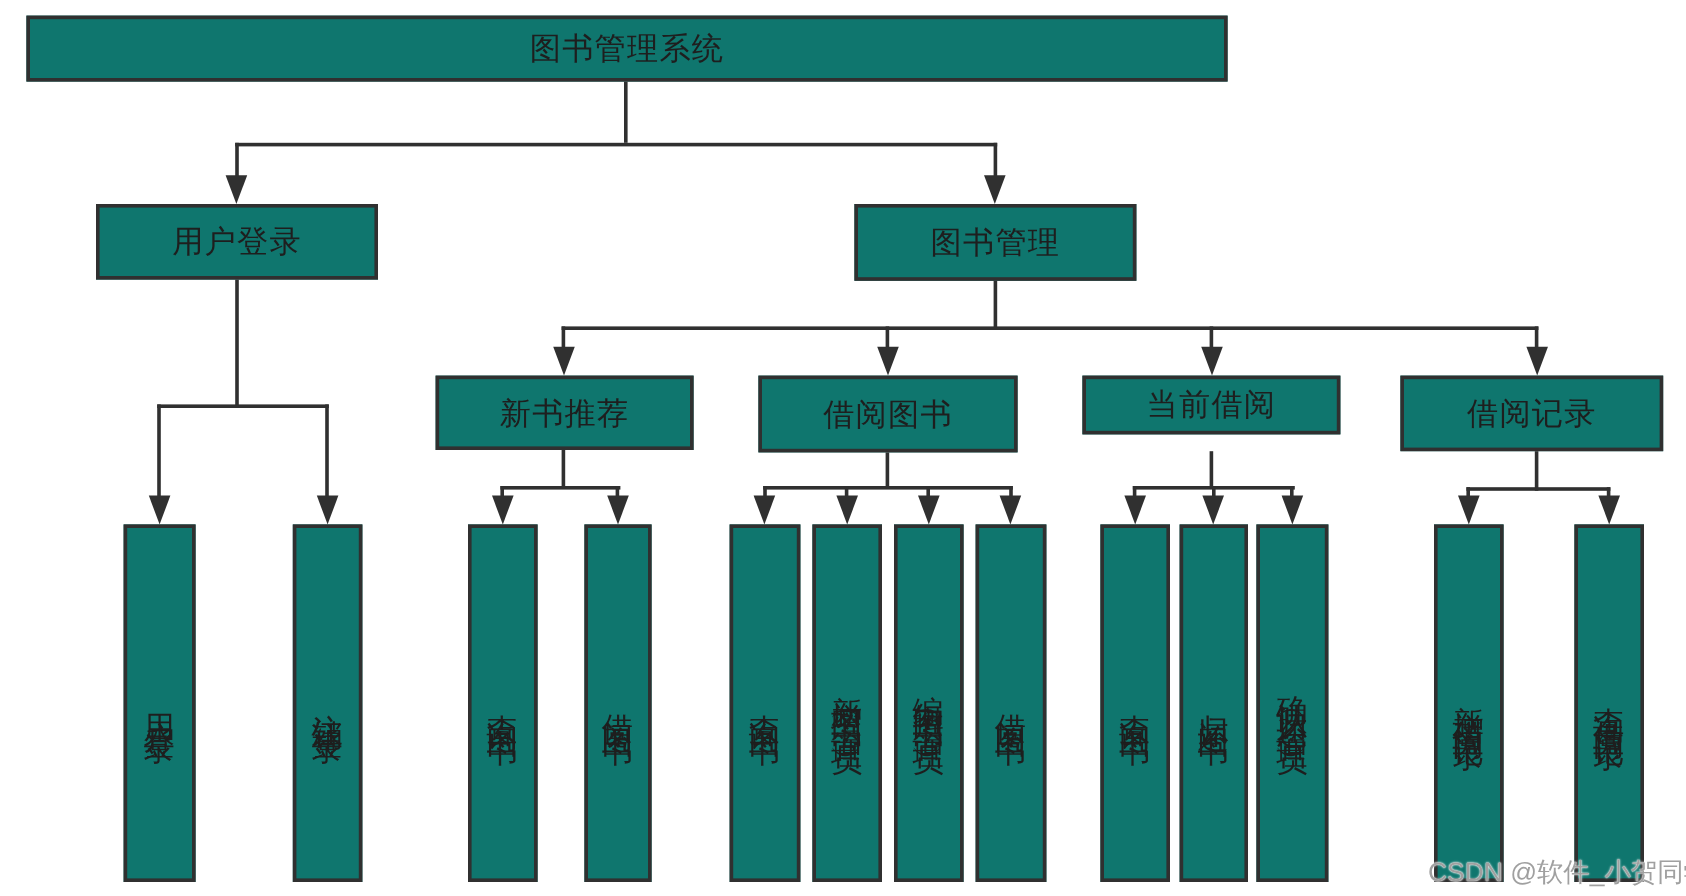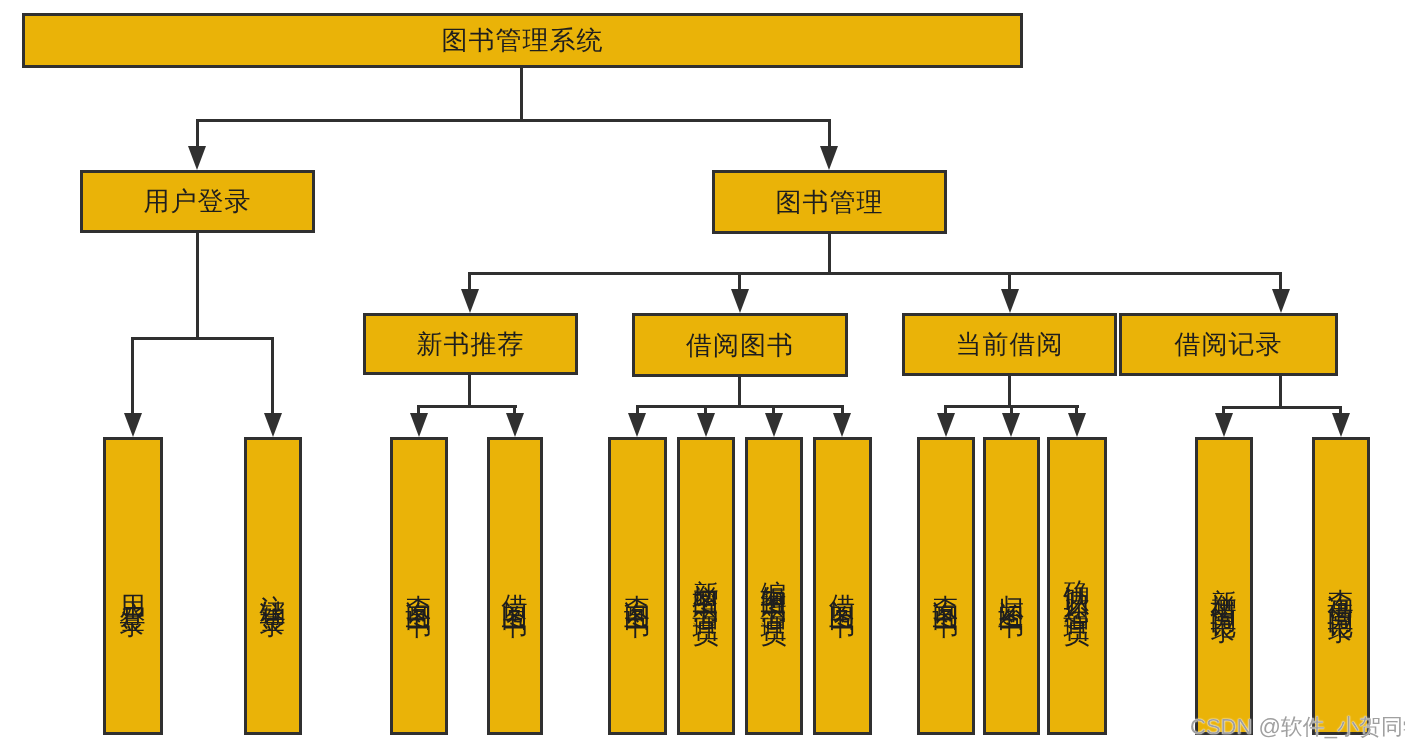--- a/index.html
+++ b/index.html
@@ -1,21 +1,21 @@
 <!DOCTYPE html>
 <html style="--line: #303030; --text: #1e1e1e; --wm: #a0a0a0; --bg: #ffffff;"><head>
 <meta charset="utf-8">
 <style>
   html,body{margin:0;padding:0;background:#fff;}
   #canvas{
     position:relative;width:1405px;height:747px;background:var(--bg,#fff);
     font-family:"Liberation Sans", sans-serif;overflow:hidden;
   }
   .node{
-    position:absolute;box-sizing:border-box;background:#eab308;
+    position:absolute;box-sizing:border-box;background:#0f766e;
     border:3px solid var(--line,#303030);
     display:flex;align-items:center;justify-content:center;
     color:var(--text,#1e1e1e);
   }
   .h-label{font-size:26px;letter-spacing:1px;white-space:nowrap;}
   .v-label{
     writing-mode:vertical-rl;text-orientation:mixed;
     font-size:26px;letter-spacing:6px;line-height:1;white-space:nowrap;
   }
   .line{position:absolute;background:var(--line,#303030);}
@@ -45,24 +45,24 @@
   <div class="node" style="left:363px;top:313px;width:215px;height:62px;">
     <span class="h-label">新书推荐</span>
   </div>
 
   <div class="node" style="left:712px;top:170px;width:235px;height:64px;">
     <span class="h-label">图书管理</span>
   </div>
   <div class="node" style="left:632px;top:313px;width:216px;height:64px;">
     <span class="h-label">借阅图书</span>
   </div>
-  <div class="node" style="left:902px;top:313px;width:215px;height:63px;">
+  <div class="node" style="left:902px;top:313px;width:215px;height:49px;">
     <span class="h-label">当前借阅</span>
   </div>
-  <div class="node" style="left:1119px;top:313px;width:219px;height:63px;">
+  <div class="node" style="left:1167px;top:313px;width:219px;height:63px;">
     <span class="h-label">借阅记录</span>
   </div>
 
   <div class="node" style="left:103px;top:437px;width:60px;height:298px;">
     <span class="v-label">用户登录</span>
   </div>
   <div class="node" style="left:244px;top:437px;width:58px;height:298px;">
     <span class="v-label">注销登录</span>
   </div>
 

